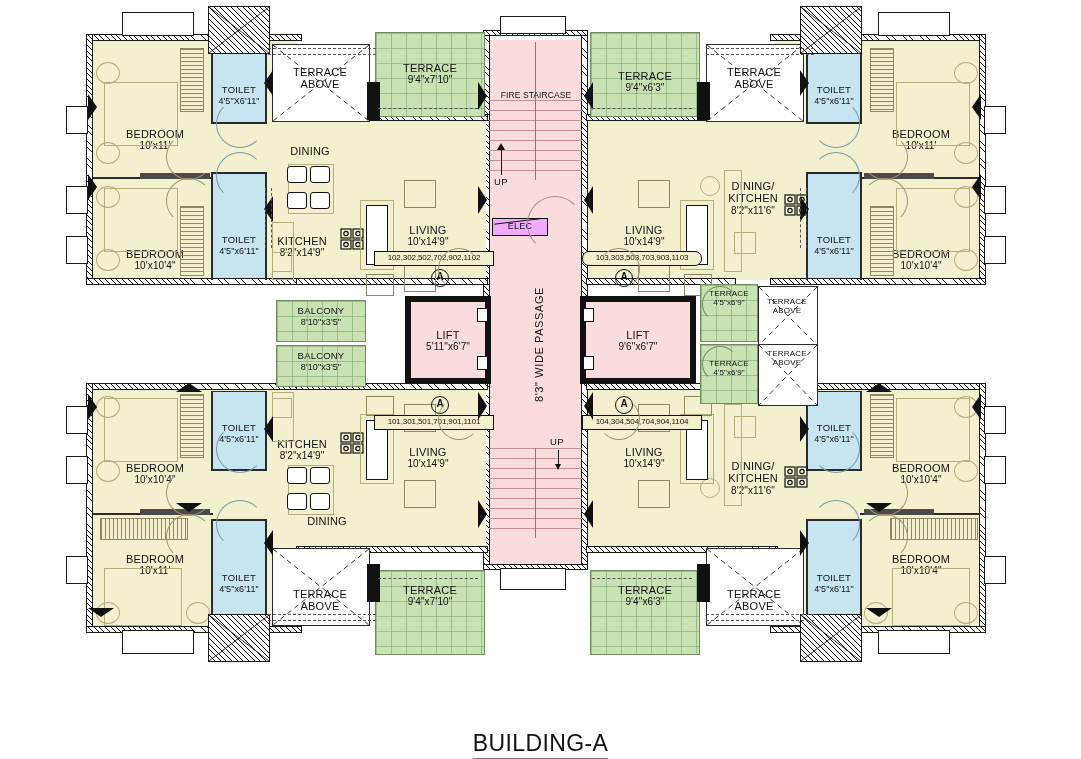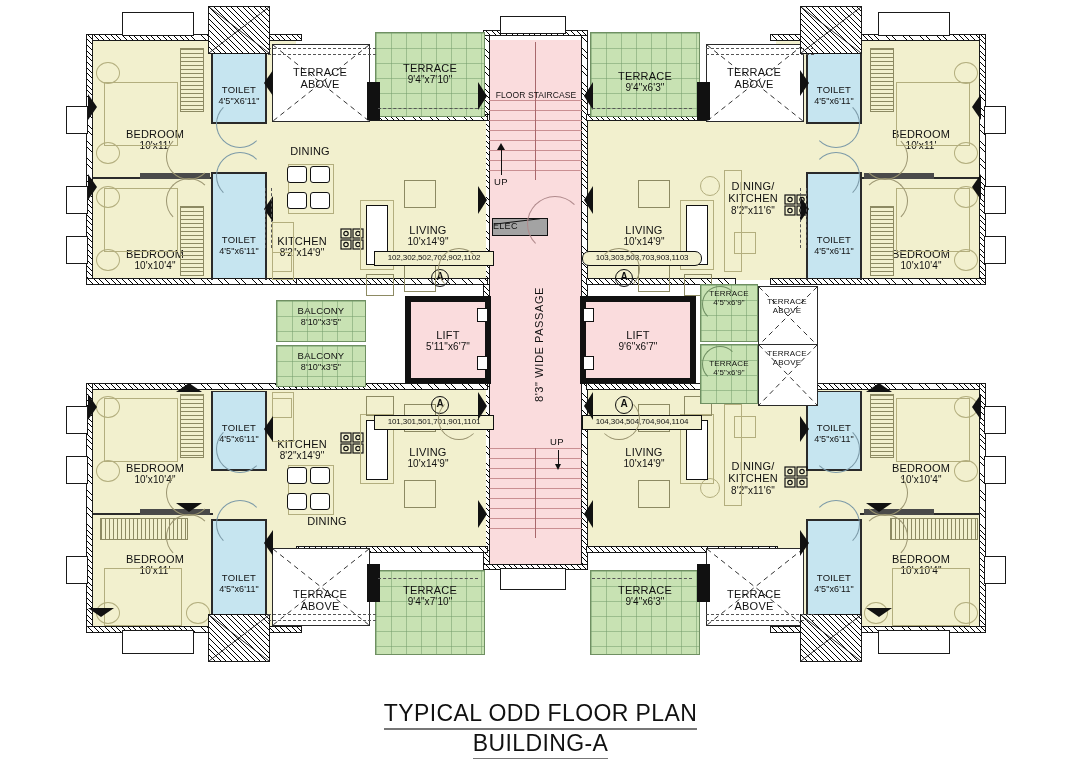--- a/index.html
+++ b/index.html
@@ -76,22 +76,22 @@
   .arcdoor{position:absolute;border:1px solid #7c9aa8;border-radius:50%;
            border-right-color:transparent;border-top-color:transparent;}
   .arcdoorb{position:absolute;border:1px solid #9a9470;border-radius:50%;
            border-right-color:transparent;border-top-color:transparent;}
 
   
   .title{position:absolute;left:0;width:1081px;text-align:center;color:#111;}
   .title .t1{font-size:23px;letter-spacing:.4px;display:inline-block;border-bottom:2px solid #777;padding-bottom:1px;}
   .title .t2{font-size:23px;letter-spacing:.4px;display:inline-block;border-bottom:2px solid #777;padding-bottom:1px;}
 
-  .elecbox{position:absolute;border:1.4px solid #111;background:#a3a3a3;font-size:9px;
-           color:#111;letter-spacing:.3px;}
+  .elecbox{position:absolute;border:1.4px solid #111;background:#f0abfc;font-size:9px;
+           text-align:center;color:#111;letter-spacing:.3px;}
   .uptxt{position:absolute;font-size:9.5px;color:#111;letter-spacing:.5px;}
 </style>
 </head>
 <body>
 
 <div id="plan">
 
   <div class="abs f-pink" style="left:489px;top:40px;width:93px;height:528px;"></div>
 
   <div class="abs wall hatch" style="left:483px;top:30px;width:7px;height:540px;"></div>
@@ -126,21 +126,21 @@
     <div class="stairline" style="left:0;top:70px;width:93px;"></div>
     <div class="stairline" style="left:0;top:80px;width:93px;"></div>
     <div class="stairline2" style="left:46px;top:0;height:90px;"></div>
   </div>
 
   <div class="abs" style="left:558px;top:450px;width:1.4px;height:16px;background:#111;"></div>
   <div class="abs" style="left:555px;top:464px;width:0;height:0;border-left:3.5px solid transparent;border-right:3.5px solid transparent;border-top:6px solid #111;"></div>
   <div class="uptxt" style="left:550px;top:436px;">UP</div>
 
   <div class="lbl" style="left:492px;top:91px;width:88px;">
-    <span class="l2" style="font-size:8.5px;">FLOOR STAIRCASE</span>
+    <span class="l2" style="font-size:8.5px;">FIRE STAIRCASE</span>
   </div>
 
   <div class="elecbox" style="left:492px;top:218px;width:54px;height:16px;line-height:15px;">
     <span>ELEC</span>
   </div>
   <div class="abs" style="left:494px;top:221px;width:46px;height:1px;background:#111;transform:rotate(-7deg);"></div>
 
   <div class="arcdoorb" style="left:527px;top:196px;width:54px;height:54px;border-color:#b08a8c transparent transparent #b08a8c;"></div>
 
   <div class="vtext" style="left:533px;top:287px;">8'3" WIDE PASSAGE</div>
@@ -732,20 +732,17 @@
   <div class="dash-h" style="left:706px;top:620px;width:108px;"></div>
   <div class="dash-v" style="left:265px;top:188px;height:60px;"></div>
   <div class="dash-v" style="left:271px;top:188px;height:60px;"></div>
   <div class="dash-v" style="left:800px;top:188px;height:60px;"></div>
   <div class="dash-v" style="left:806px;top:188px;height:60px;"></div>
   <div class="dash-h" style="left:378px;top:108px;width:100px;border-top:1px dashed #555;"></div>
   <div class="dash-h" style="left:592px;top:108px;width:100px;border-top:1px dashed #555;"></div>
   <div class="dash-h" style="left:378px;top:578px;width:100px;border-top:1px dashed #555;"></div>
   <div class="dash-h" style="left:592px;top:578px;width:100px;border-top:1px dashed #555;"></div>
 
-  <div class="title" style="top:700px;">
-    <span class="t1">TYPICAL ODD FLOOR PLAN</span>
-  </div>
   <div class="title" style="top:730px;">
     <span class="t2">BUILDING-A</span>
   </div>
 
 </div>
 
 </body></html>

